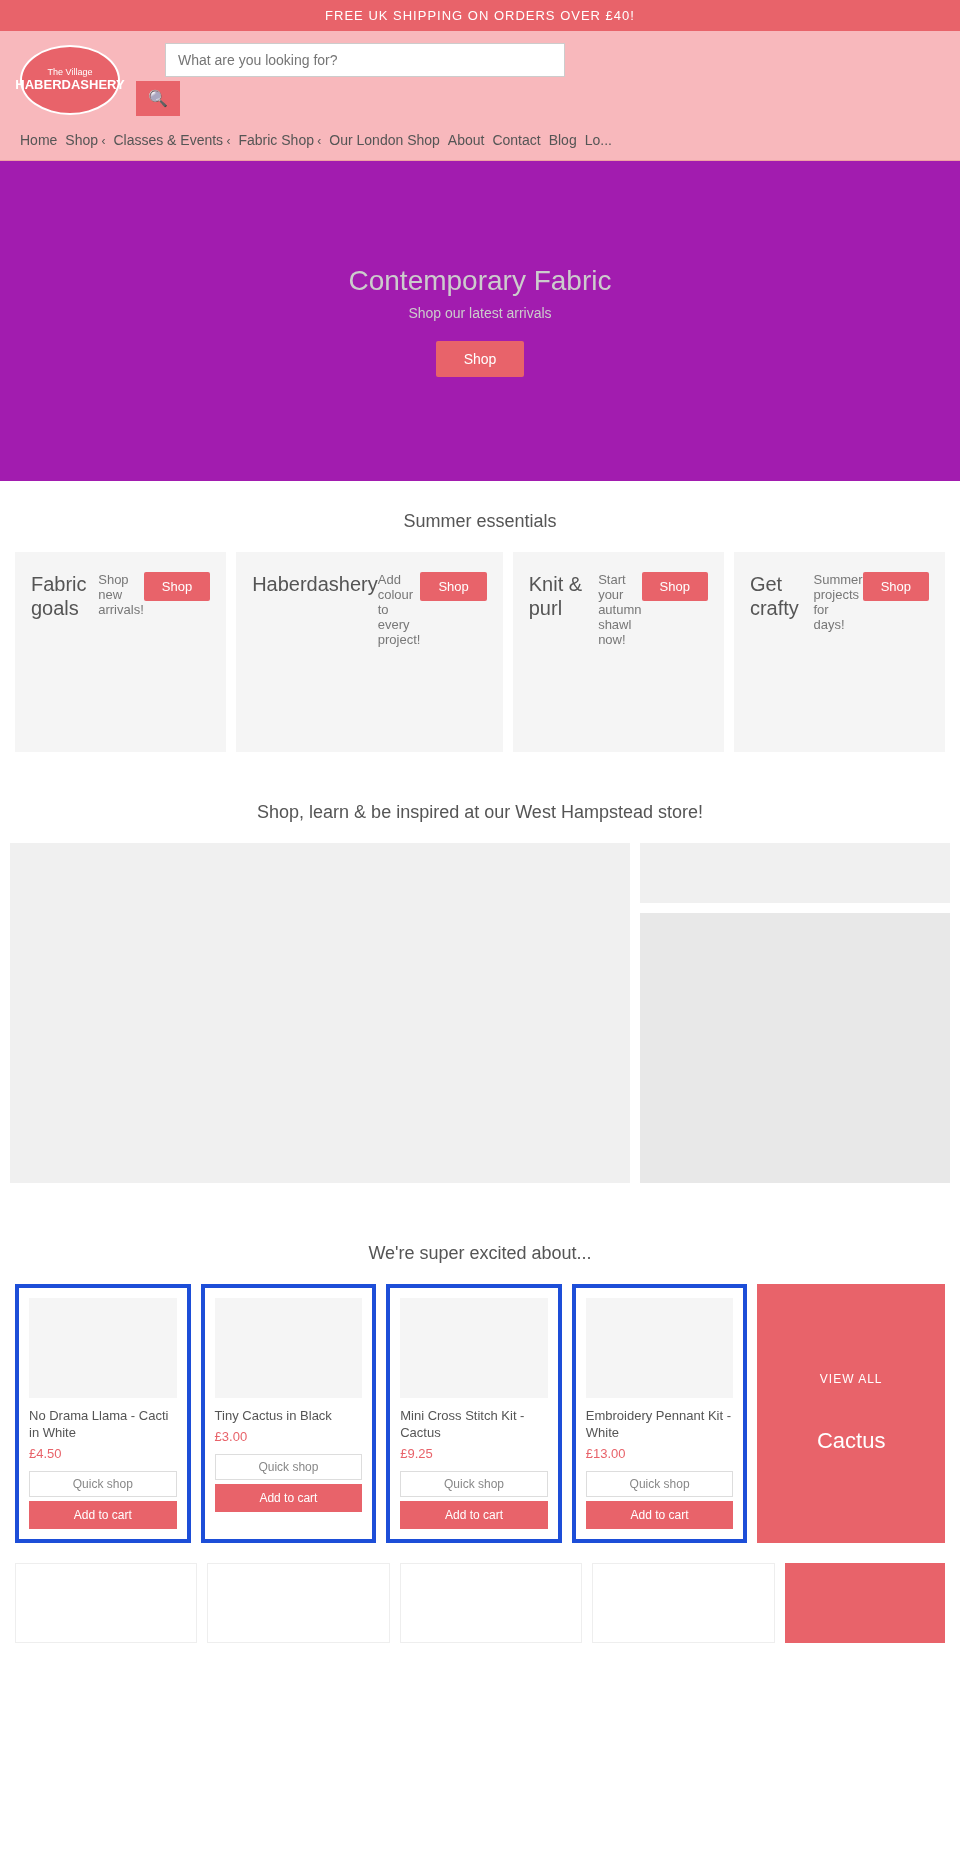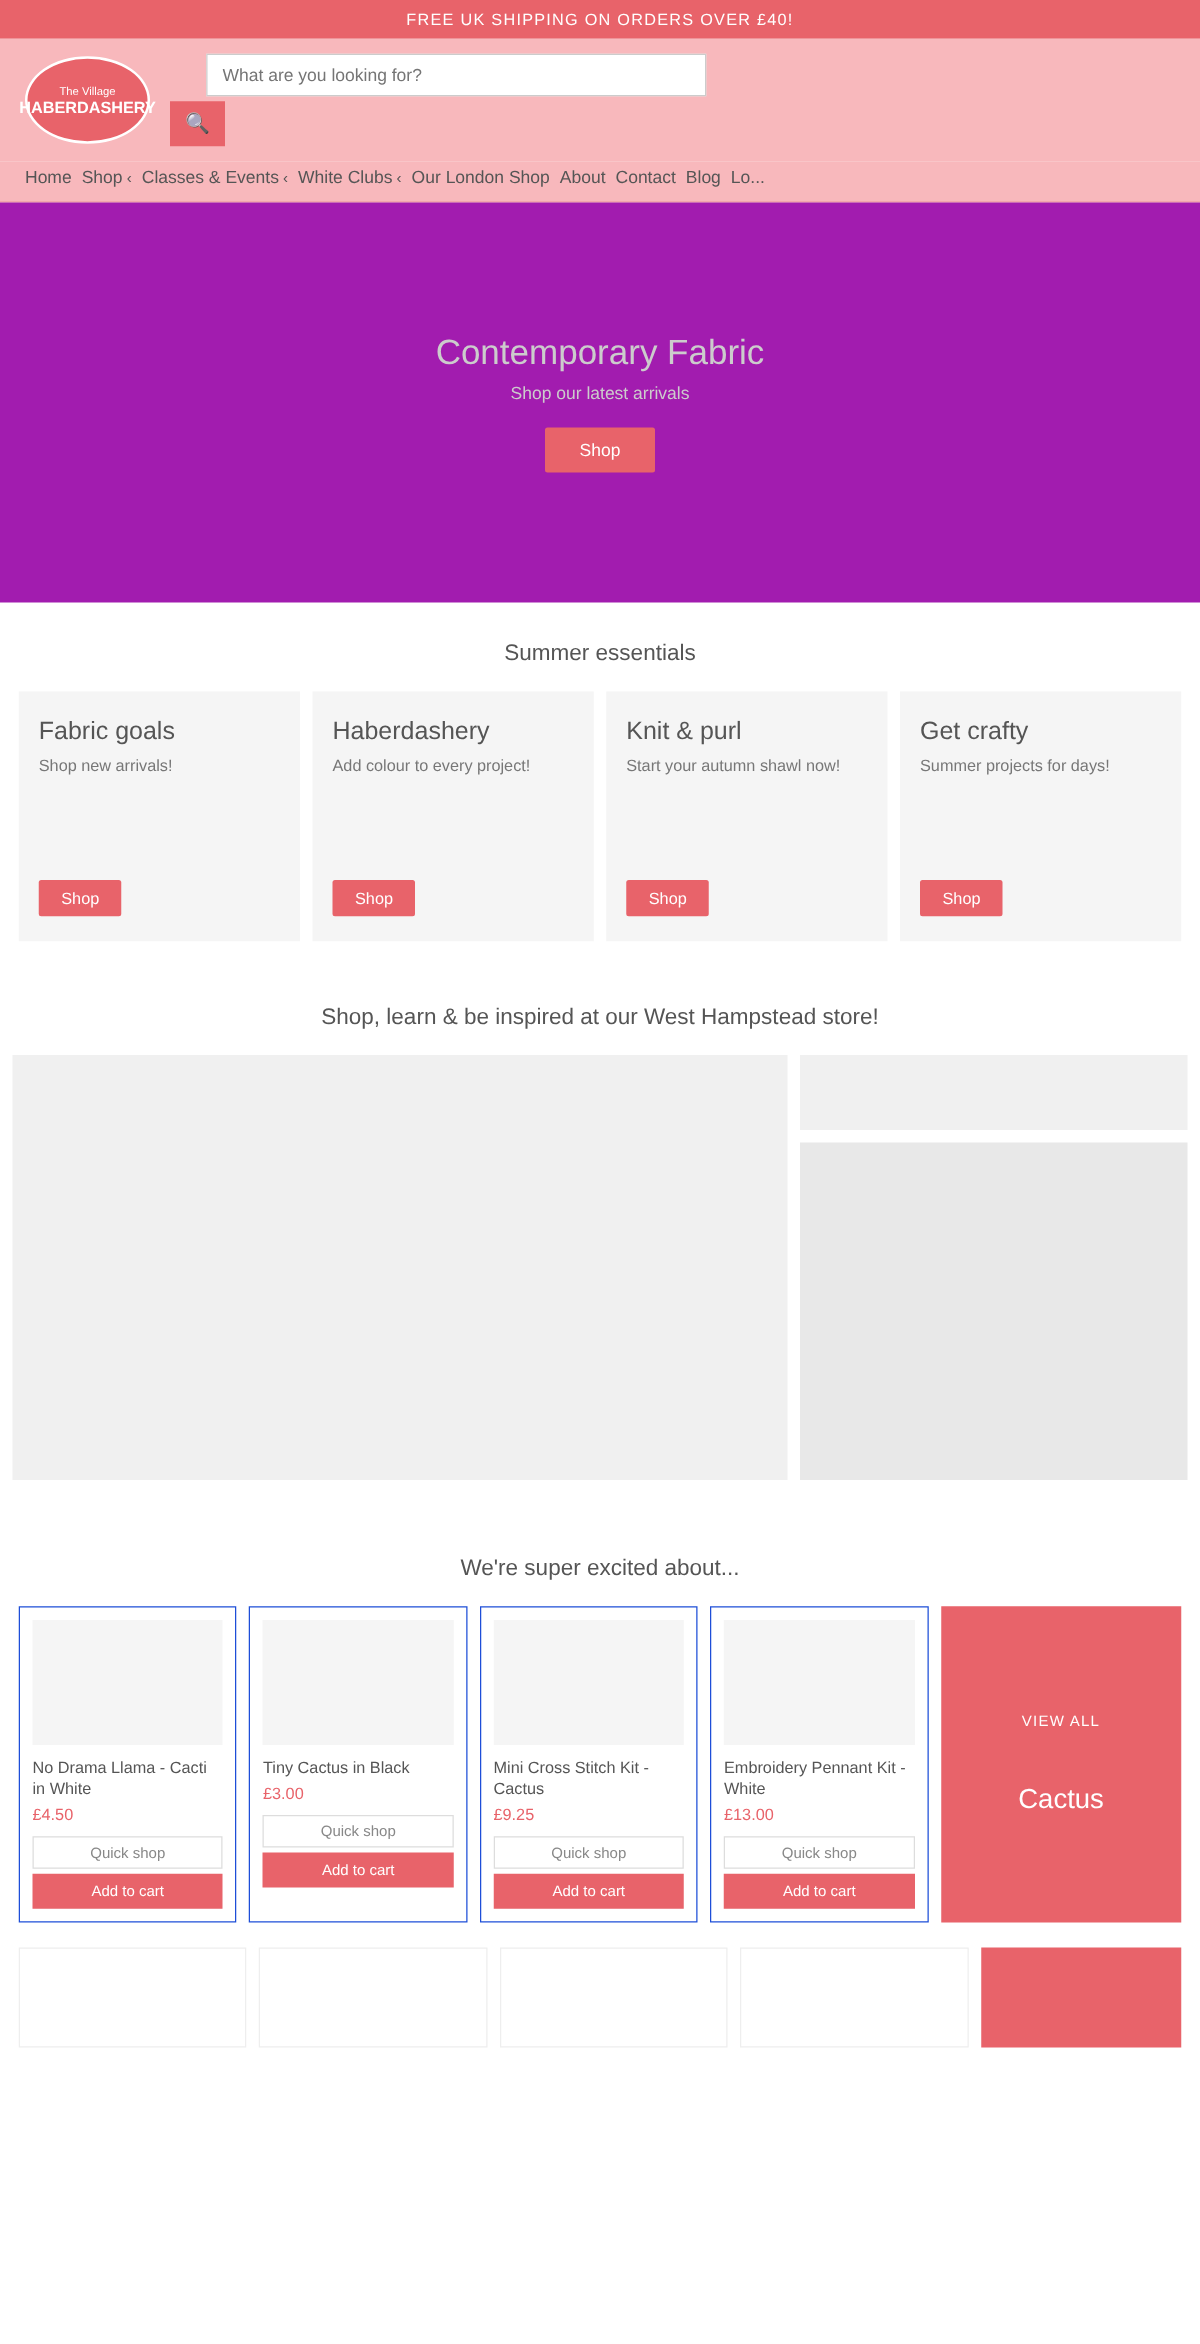--- a/index.html
+++ b/index.html
@@ -137,21 +137,21 @@
       padding: 0 10px 20px;
       overflow: hidden;
     }
     .cat-card {
       background: #f5f5f5;
       flex: 1;
       margin: 0 5px;
       padding: 20px 16px;
       min-height: 200px;
       display: flex;
-      flex-direction: column;
+      flex-direction: row;
       justify-content: flex-start;
     }
     .cat-card h3 {
       font-size: 20px;
       color: #555;
       font-weight: normal;
       margin-bottom: 8px;
       line-height: 1.2;
     }
     .cat-card p {
@@ -208,21 +208,21 @@
       font-weight: normal;
     }
     .products-row {
       display: flex;
       gap: 0;
       padding: 0 10px 20px;
     }
     .product-card {
       flex: 1;
       margin: 0 5px;
-      border: 1px solid #1d4ed8;
+      border: 4px solid #1d4ed8;
       padding: 10px;
       display: flex;
       flex-direction: column;
     }
     .product-img {
       background: #f5f5f5;
       height: 100px;
       margin-bottom: 10px;
     }
     .product-name {
@@ -319,21 +319,21 @@
       <input class="search-input" type="text" placeholder="What are you looking for?" style="">
     </div>
     <button class="search-btn">🔍</button>
   </div>
 </div>
 
 <nav class="nav">
   <a href="#">Home</a>
   <a href="#" class="has-dropdown">Shop</a>
   <a href="#" class="has-dropdown">Classes &amp; Events</a>
-  <a href="#" class="has-dropdown">White Clubs</a>
+  <a href="#" class="has-dropdown">Fabric Shop</a>
   <a href="#">Our London Shop</a>
   <a href="#">About</a>
   <a href="#">Contact</a>
   <a href="#">Blog</a>
   <a href="#">Lo...</a>
 </nav>
 
 <div class="hero">
   <h1>Contemporary Fabric</h1>
   <p>Shop our latest arrivals</p>

